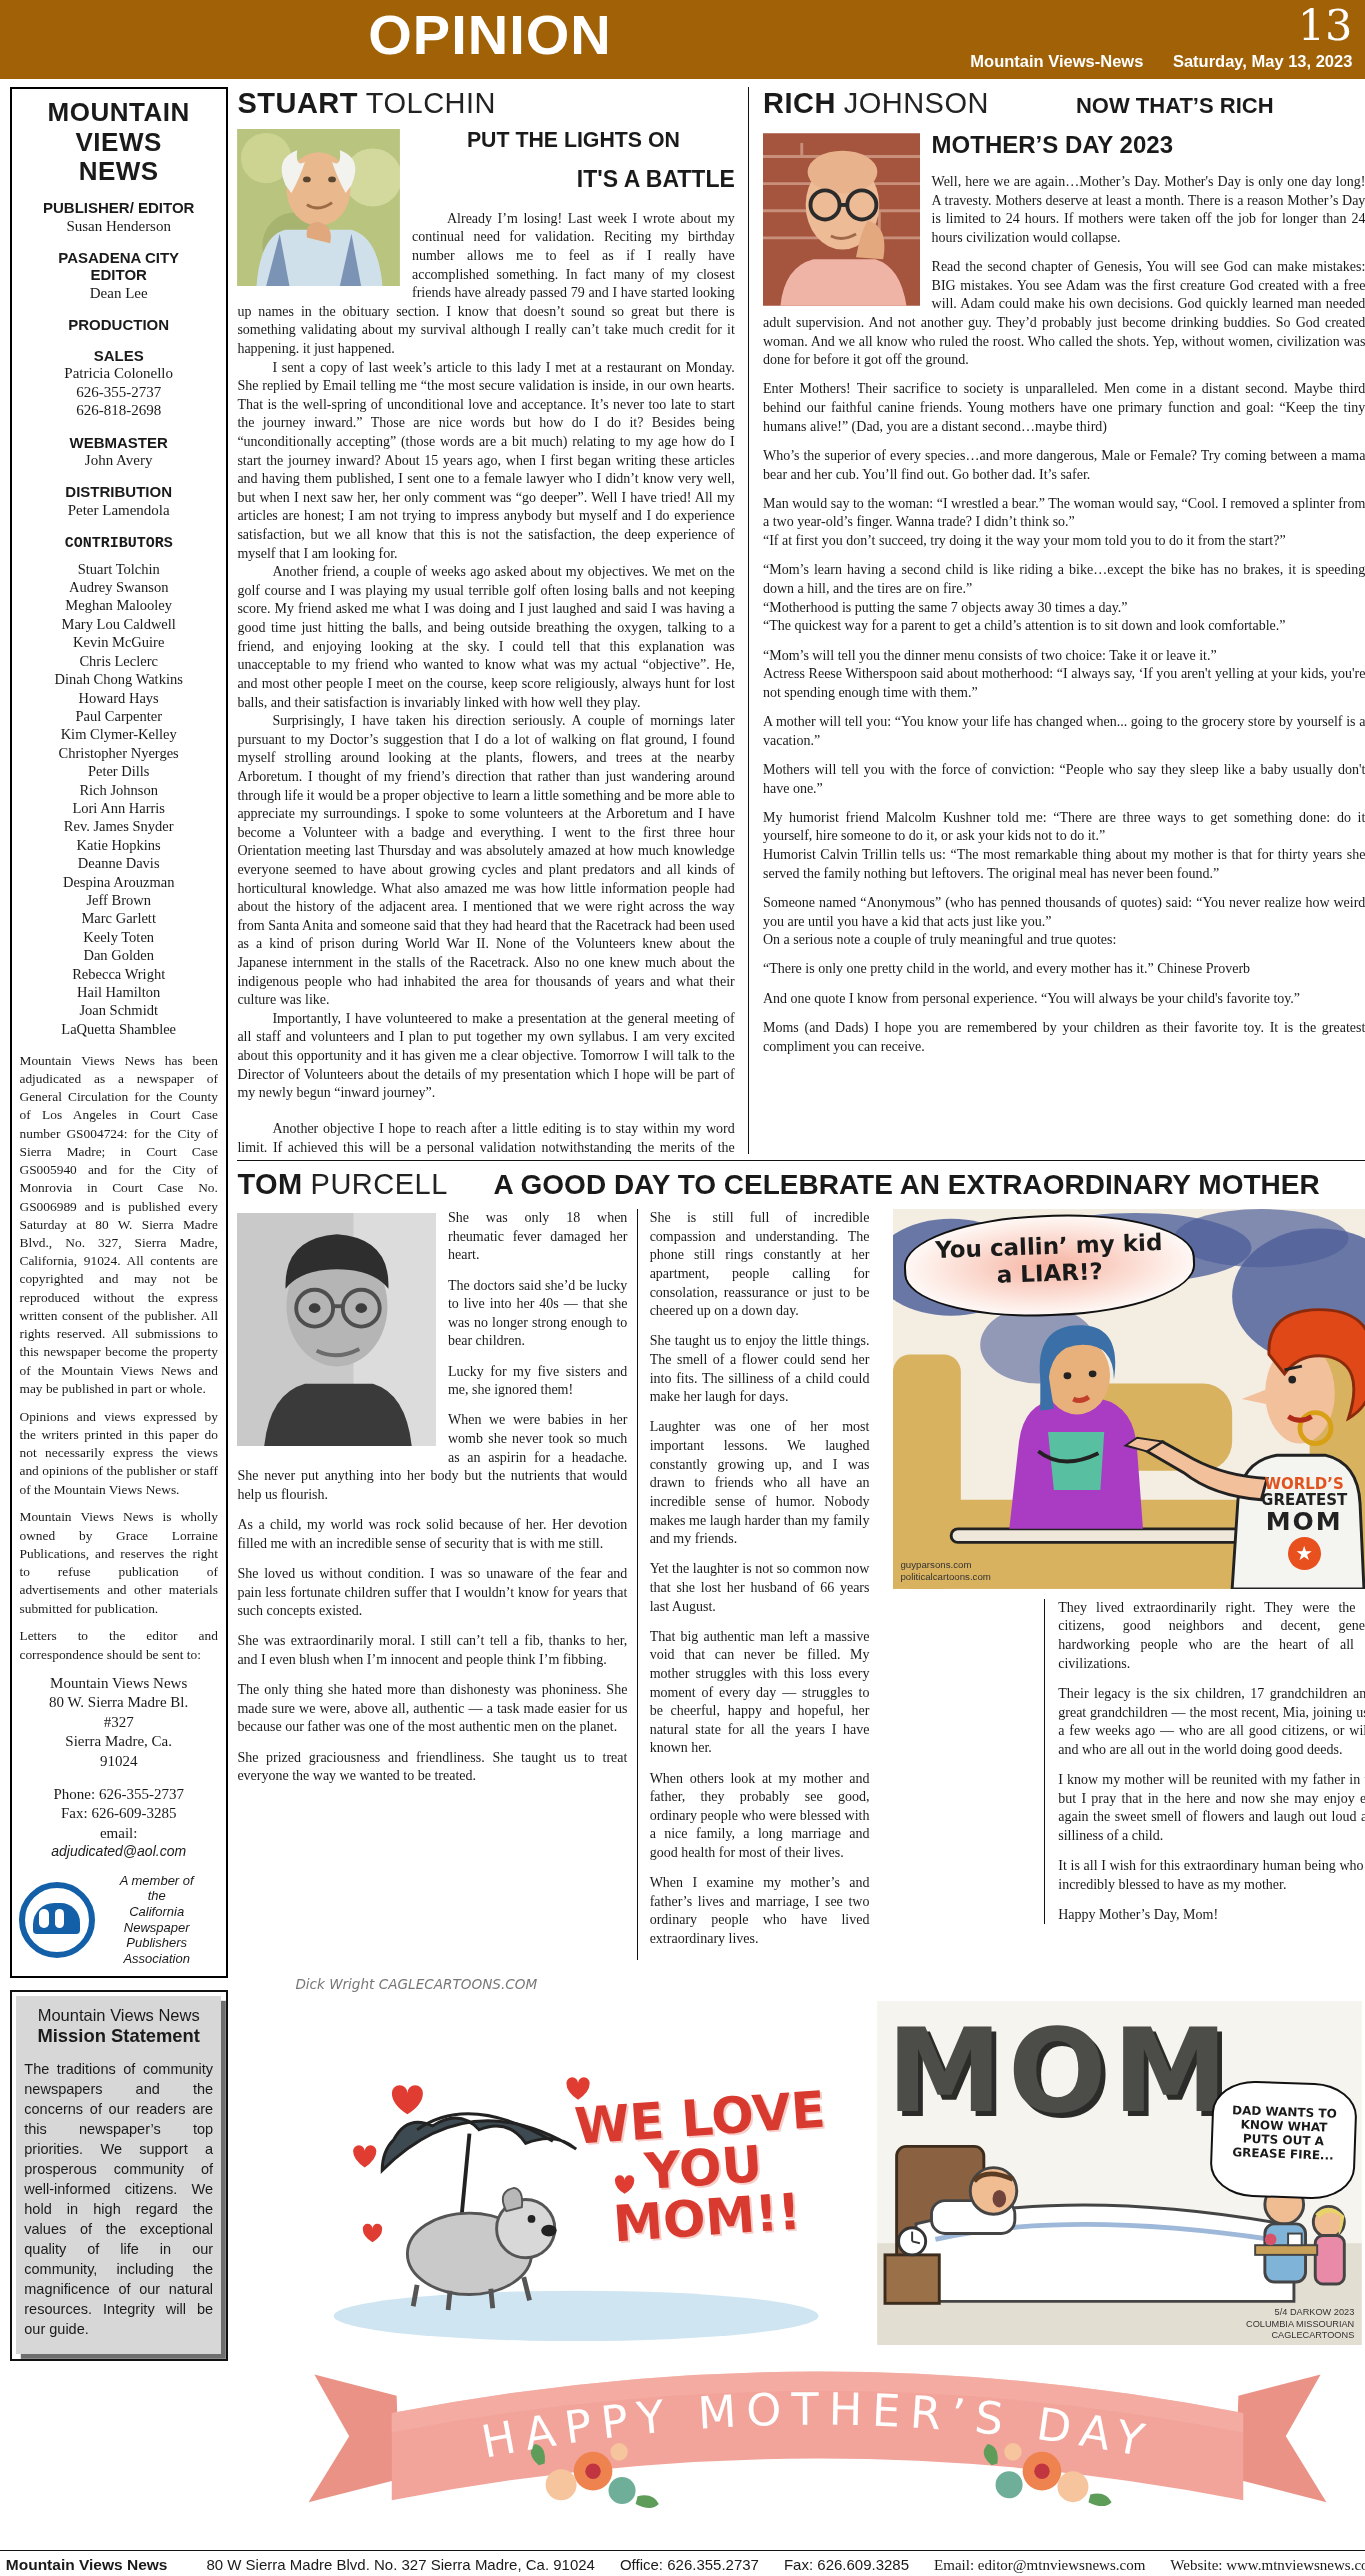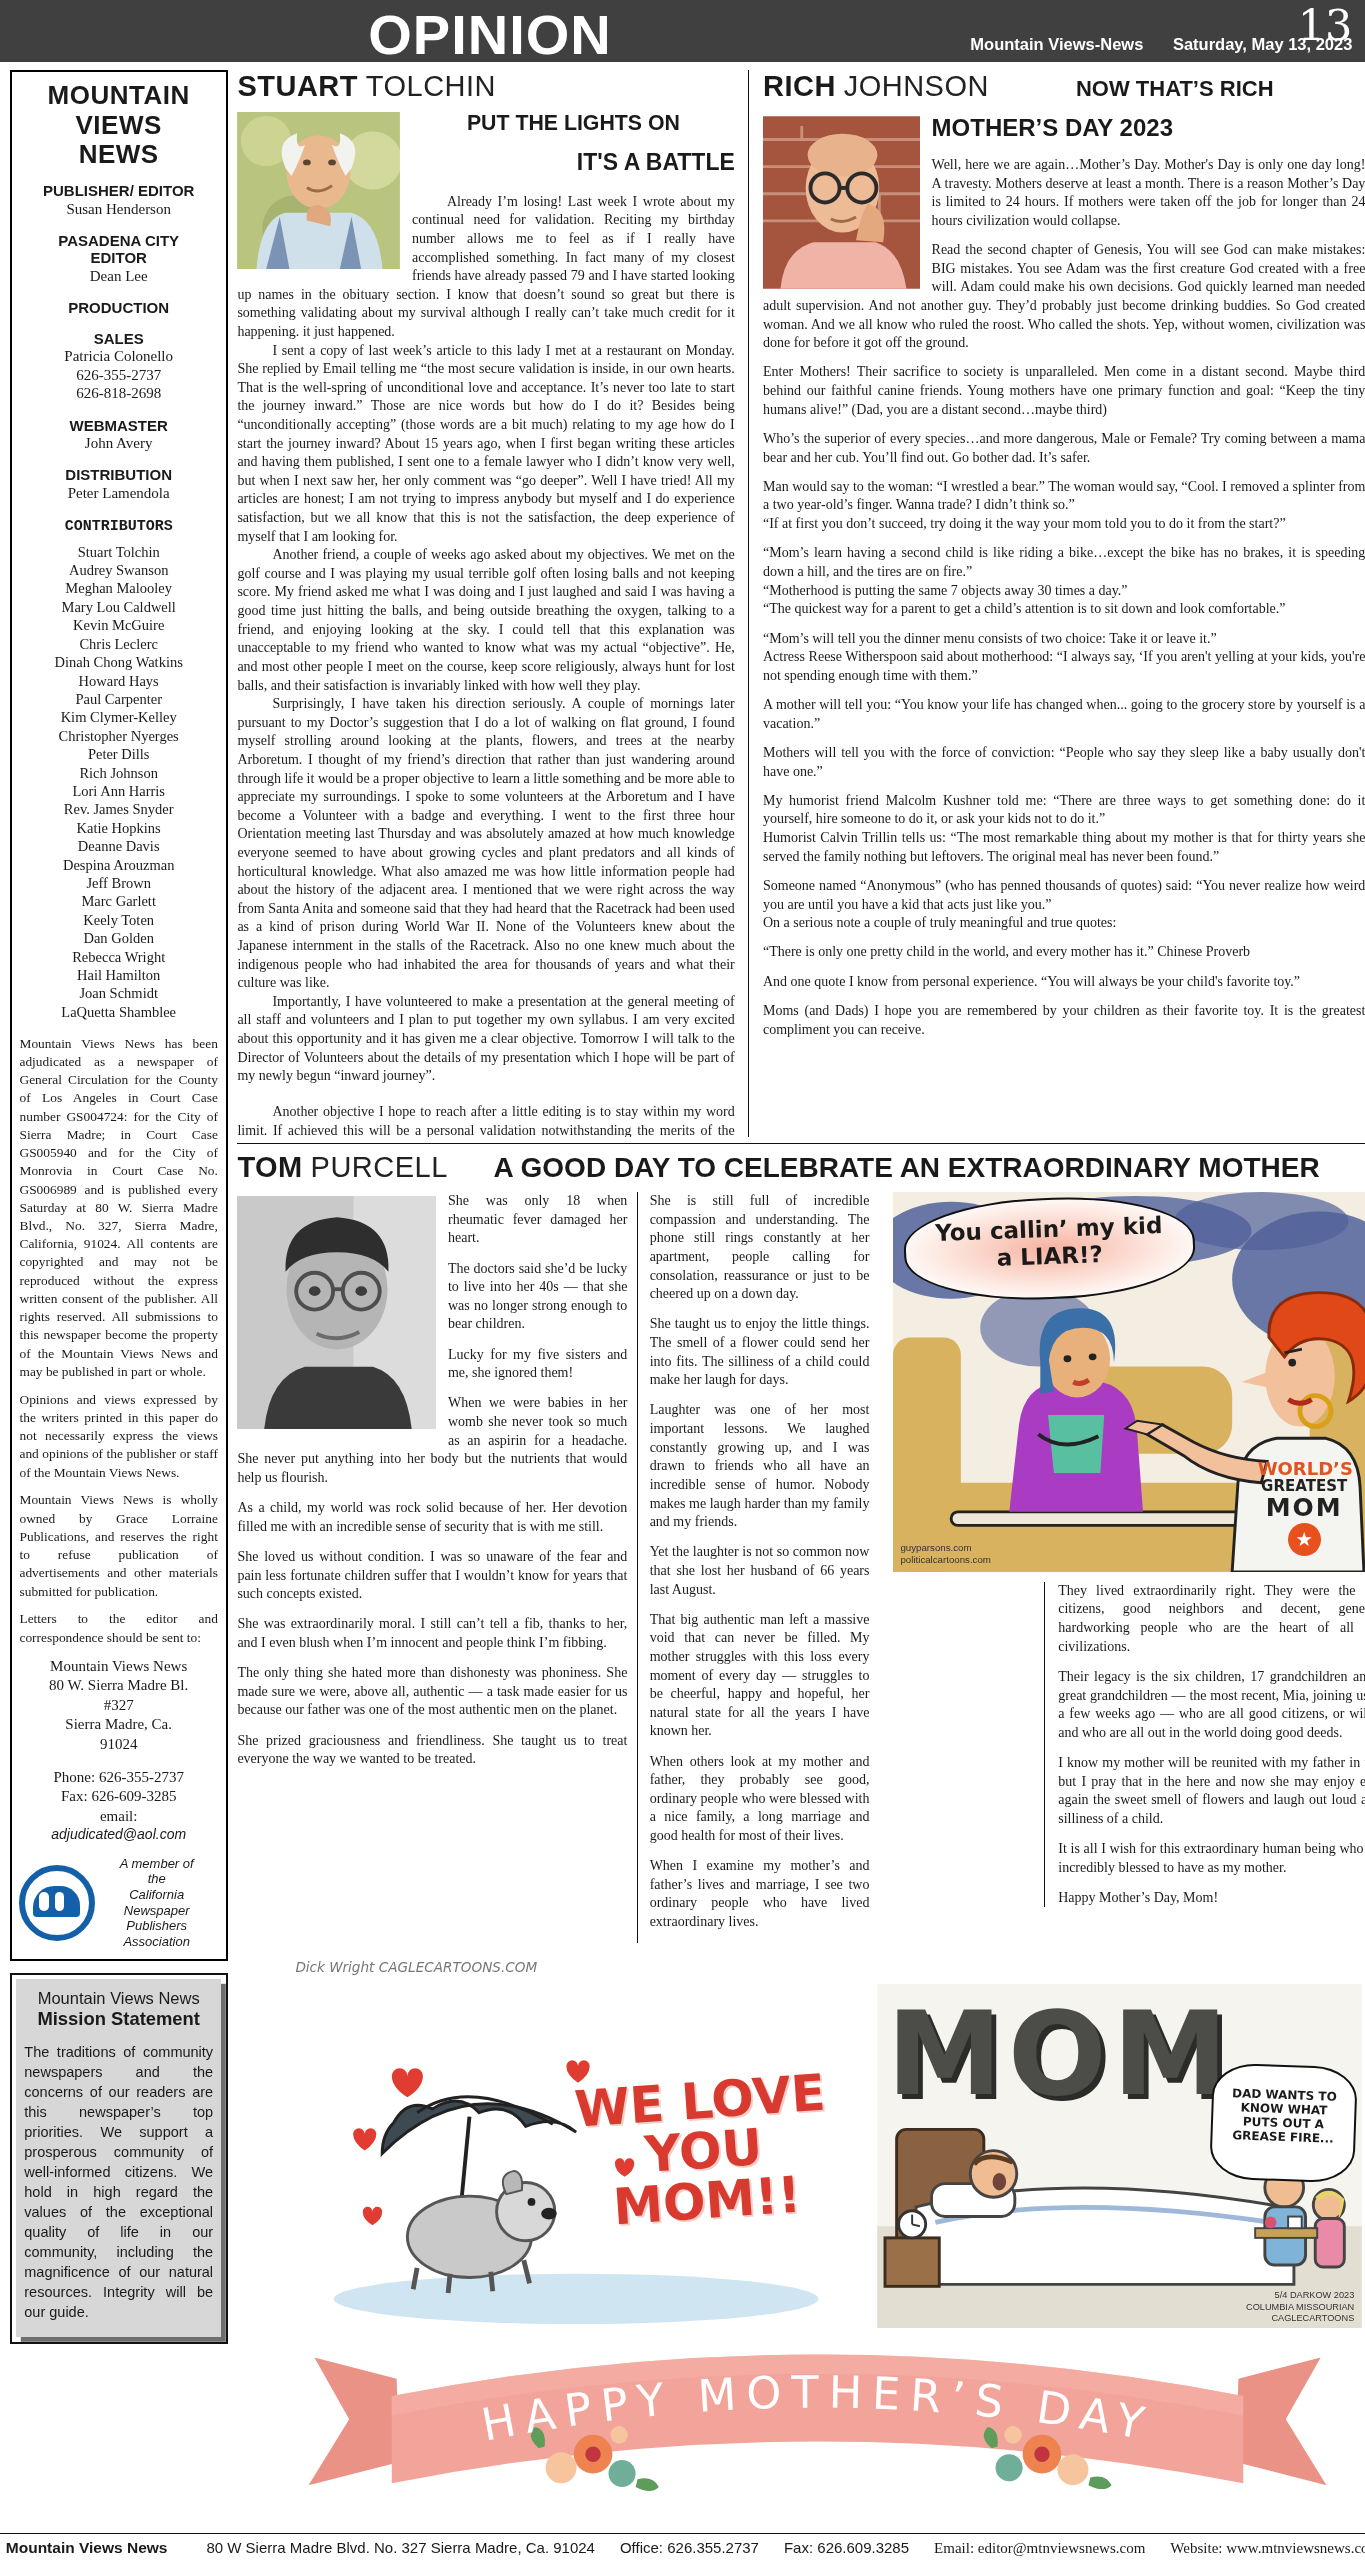--- a/index.html
+++ b/index.html
@@ -1,20 +1,20 @@
 <!DOCTYPE html>
 <html><head>
 <meta charset="utf-8">
 <style>
   * { margin:0; padding:0; box-sizing:border-box; }
   body { background:#ffffff; font-family:"Liberation Serif", serif; color:#1a1a1a; }
   .page { width:1366px; min-height:2576px; margin:0 auto; background:#fff; position:relative; padding:0 0 5.8px 0; }
 
   
-  .masthead-bar { background:#404040; color:#fff; height:62px; position:relative; }
+  .masthead-bar { background:#a16207; color:#fff; height:79px; position:relative; }
   .opinion-title { position:absolute; left:490px; top:1.9px; transform:translateX(-50%);
     font-family:"Liberation Sans", sans-serif; font-weight:bold; font-size:56px; letter-spacing:1px; }
   .page-number { position:absolute; right:13.6px; top:0px; font-family:"DejaVu Serif", serif; font-size:43px; }
   .paper-date { position:absolute; right:13.6px; bottom:7.8px; font-family:"Liberation Sans", sans-serif;
     font-weight:bold; font-size:16.5px; }
   .paper-date span { margin-left:25px; }
 
   
   .content { display:flex; padding:7.8px 0 0 9.7px; }
   .main { width:1128px; margin-left:9.7px; }
@@ -80,21 +80,21 @@
 
   
   .cartoon { position:relative; overflow:hidden; }
   .cartoon-liar { width:500px; height:380px; }
   .bubble { position:absolute; background:radial-gradient(ellipse at center, #f6b3a2 0%, #fde9e2 55%, #ffffff 80%);
     border:2.9px solid #111; border-radius:48% / 46%; text-align:center;
     font-family:"DejaVu Sans", sans-serif; font-weight:bold; }
   .bubble-liar { left:11.6px; top:5.8px; width:291px; height:101px; padding-top:15.5px;
     font-size:23px; line-height:1.2; transform:rotate(-2deg); white-space:pre-line; }
   .shirt-text { position:absolute; text-align:center; font-family:"DejaVu Sans", sans-serif; font-weight:bold; line-height:1.05; }
-  .shirt-l1 { color:#e05420; font-size:18px; }
+  .shirt-l1 { color:#e05420; font-size:15px; }
   .shirt-l2 { color:#222; font-size:15px; }
   .shirt-l3 { color:#222; font-size:25px; letter-spacing:1.9px; }
   .star-badge { width:33px; height:33px; background:#e8501e; border-radius:50%; color:#fff; font-size:19.4px;
     line-height:33px; margin:1.9px auto 0; font-family:"DejaVu Sans", sans-serif; }
   .cartoon-credit { position:absolute; font-family:"Liberation Sans", sans-serif; color:#333; font-size:9.7px; line-height:1.25; white-space:pre-line; }
   .cartoons-row { display:flex; margin-top:9.7px; align-items:flex-end; }
   .wright-credit { font-family:"DejaVu Sans", sans-serif; font-style:italic; color:#777; font-size:13.6px; margin:15.5px 0 3.9px 58px; }
   .cartoon-welove { width:543px; height:320px; margin-left:87px; }
   .welove-text { position:absolute; right:39px; top:68px; color:#d93a30; font-family:"DejaVu Sans", sans-serif;
     font-weight:bold; font-size:50px; line-height:1.0; text-align:center; white-space:pre-line; transform:rotate(-4deg);

